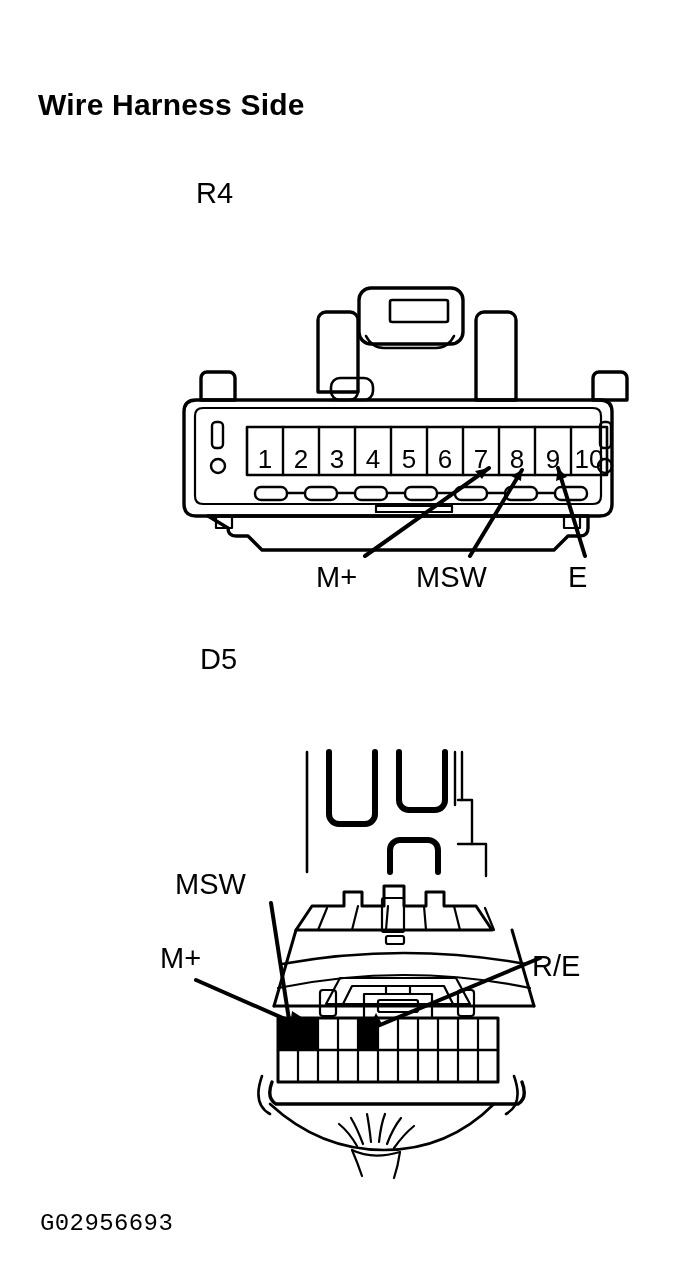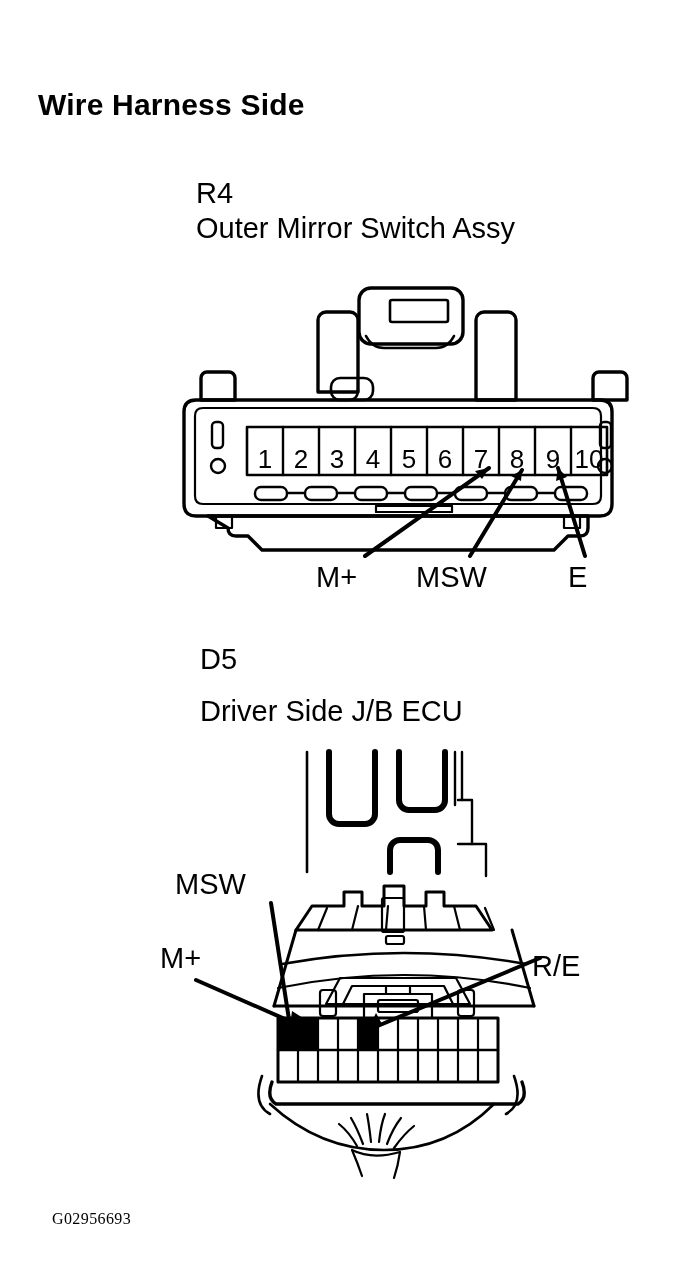--- a/index.html
+++ b/index.html
@@ -56,24 +56,24 @@
   #r4-lbl-mplus { left: 316px; top: 561px; }
   #r4-lbl-msw   { left: 416px; top: 561px; }
   #r4-lbl-e     { left: 568px; top: 561px; }
 
   #d5-lbl-msw   { left: 175px; top: 868px; }
   #d5-lbl-mplus { left: 160px; top: 942px; }
   #d5-lbl-re    { left: 532px; top: 932px; margin-top: 18px; }
 
   .figure-id {
     position: absolute;
-    left: 52px;
+    left: 40px;
     top: 1210px;
-    font-size: 16px;
-    font-family: Liberation Serif, serif;
+    font-size: 24px;
+    font-family: Liberation Mono, monospace;
     letter-spacing: 0.4px;
     white-space: nowrap;
   }
   svg { display: block; }
   .art {
     position: absolute;
     left: 0;
     top: 0;
     width: 695px;
     height: 1283px;
@@ -81,24 +81,22 @@
   }
 </style>
 </head>
 <body>
 
 <div class="page">
 
   <div class="page-title">Wire Harness Side</div>
 
   <div class="conn-code" id="r4-code">R4</div>
-  <div class="conn-name" id="r4-name">Outer Mirror Switch Assy</div>
 
   <div class="conn-code" id="d5-code">D5</div>
-  <div class="conn-name" id="d5-name">Driver Side J/B ECU</div>
 
   <div class="pin-label" id="r4-lbl-mplus">M+</div>
   <div class="pin-label" id="r4-lbl-msw">MSW</div>
   <div class="pin-label" id="r4-lbl-e">E</div>
 
   <div class="pin-label" id="d5-lbl-msw">MSW</div>
   <div class="pin-label" id="d5-lbl-mplus">M+</div>
   <div class="pin-label" id="d5-lbl-re">R/E</div>
 
   <div class="figure-id">G02956693</div>

